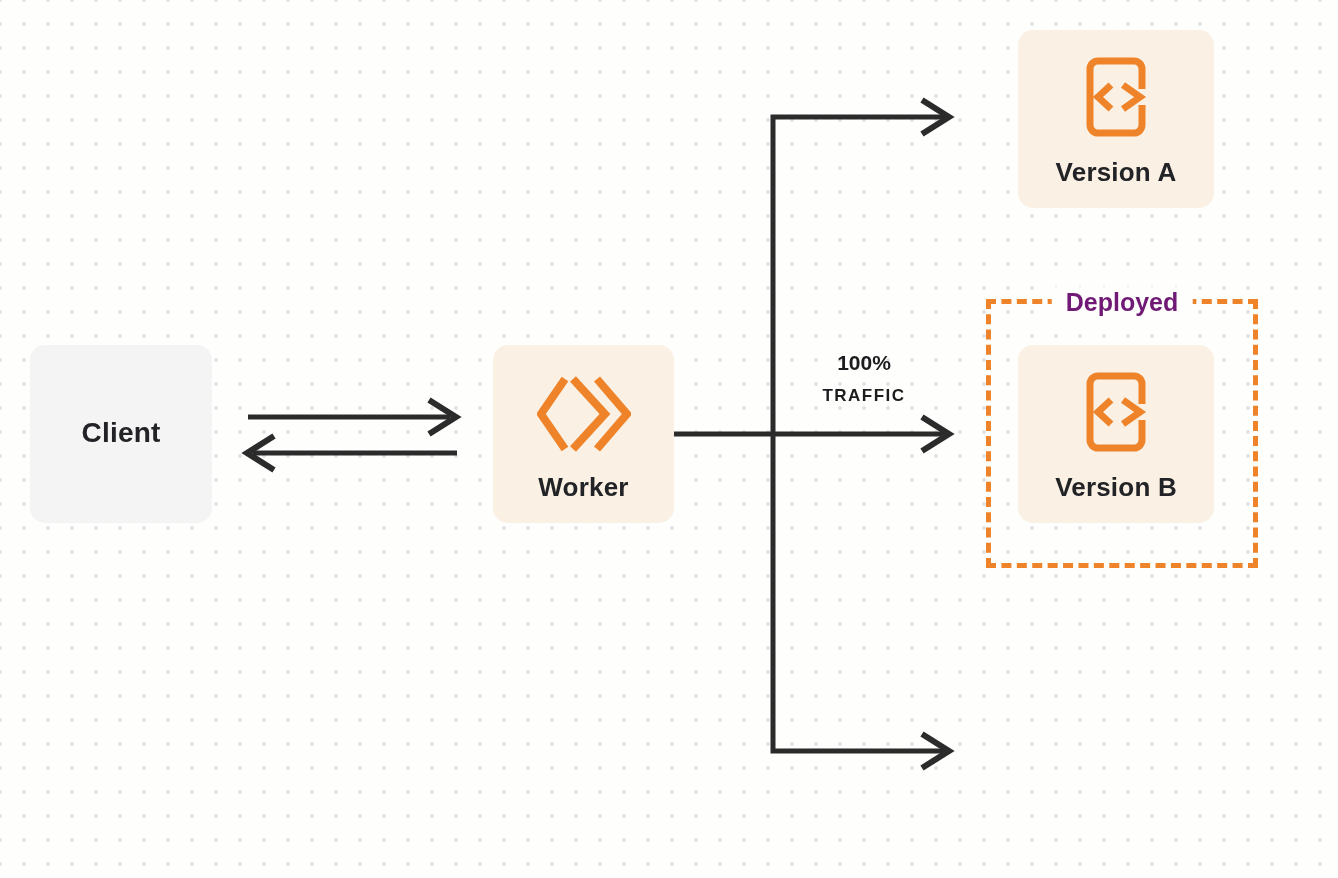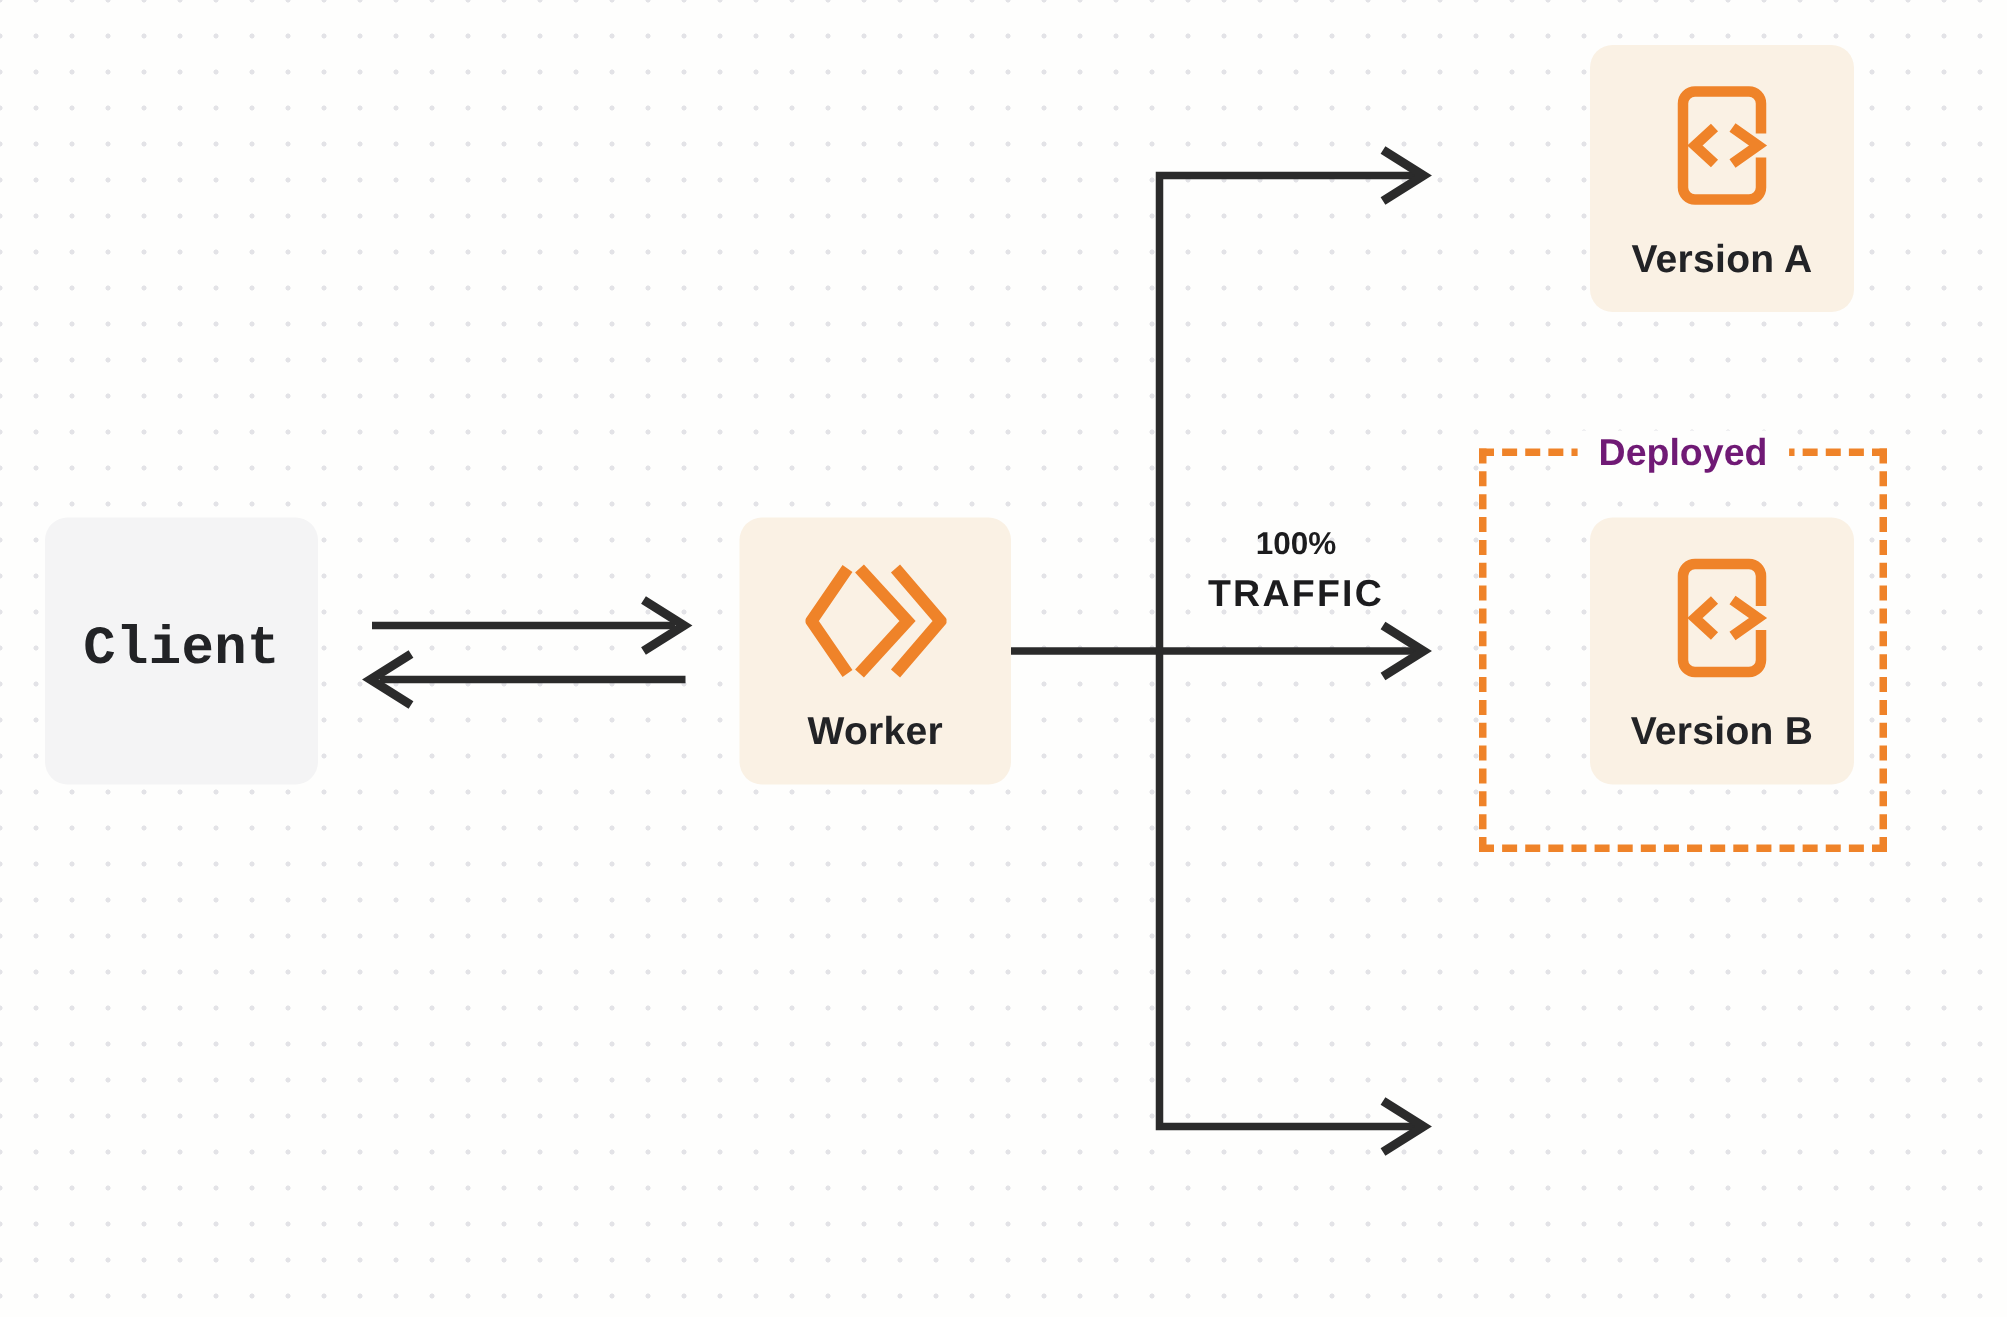--- a/index.html
+++ b/index.html
@@ -28,37 +28,36 @@
     position: absolute;
     left: 0; right: 0;
     text-align: center;
     font-weight: 700;
     color: #222326;
     letter-spacing: 0.2px;
   }
   .center-label {
     top: 50%;
     transform: translateY(-54%);
-    font-size: 36px;
-    font-family: Liberation Mono, monospace;
+    font-size: 28px;
   }
   .bottom-label {
     bottom: 20px;
     font-size: 26px;
   }
   .node-icon {
     position: absolute;
     left: 50%;
     transform: translateX(-50%);
     line-height: 0;
   }
   .client-box  { left: 30px;  top: 345px; width: 182px; height: 178px; }
   .worker-box  { left: 493px; top: 345px; width: 181px; height: 178px; }
   .worker-icon { top: 30px; }
-  .vbox { left: 1060px; width: 176px; height: 178px; }
+  .vbox { left: 1018px; width: 196px; height: 178px; }
   .vbox-a { top: 30px; }
   .vbox-b { top: 345px; }
   .vbox-c { top: 661px; }
   .code-icon { top: 26px; }
 
   .deployed-group {
     position: absolute;
     left: 986px; top: 299px;
     width: 272px; height: 269px;
     box-sizing: border-box;
@@ -89,21 +88,21 @@
   .traffic-label {
     position: absolute;
     left: 784px;
     top: 350px;
     width: 160px;
     text-align: center;
     color: #1C1C1E;
     font-weight: 700;
   }
   .traffic-line1 { font-size: 21px; line-height: 26px; }
-  .traffic-line2 { font-size: 25px; line-height: 24px; margin-top: 8px; letter-spacing: 1.5px; }
+  .traffic-line2 { font-size: 17px; line-height: 24px; margin-top: 8px; letter-spacing: 1.5px; }
 </style>
 </head>
 <body>
 
 <div class="canvas">
 
   <svg class="arrows-layer" viewBox="0 0 1338 878" xmlns="http://www.w3.org/2000/svg" fill="none" stroke="#2B2B2B" stroke-linejoin="miter" stroke-linecap="butt">
     <g>
       <line x1="248" y1="417" x2="450" y2="417" stroke-width="5"></line>
       <polyline points="429,400 456,417 429,434" stroke-width="6"></polyline>

